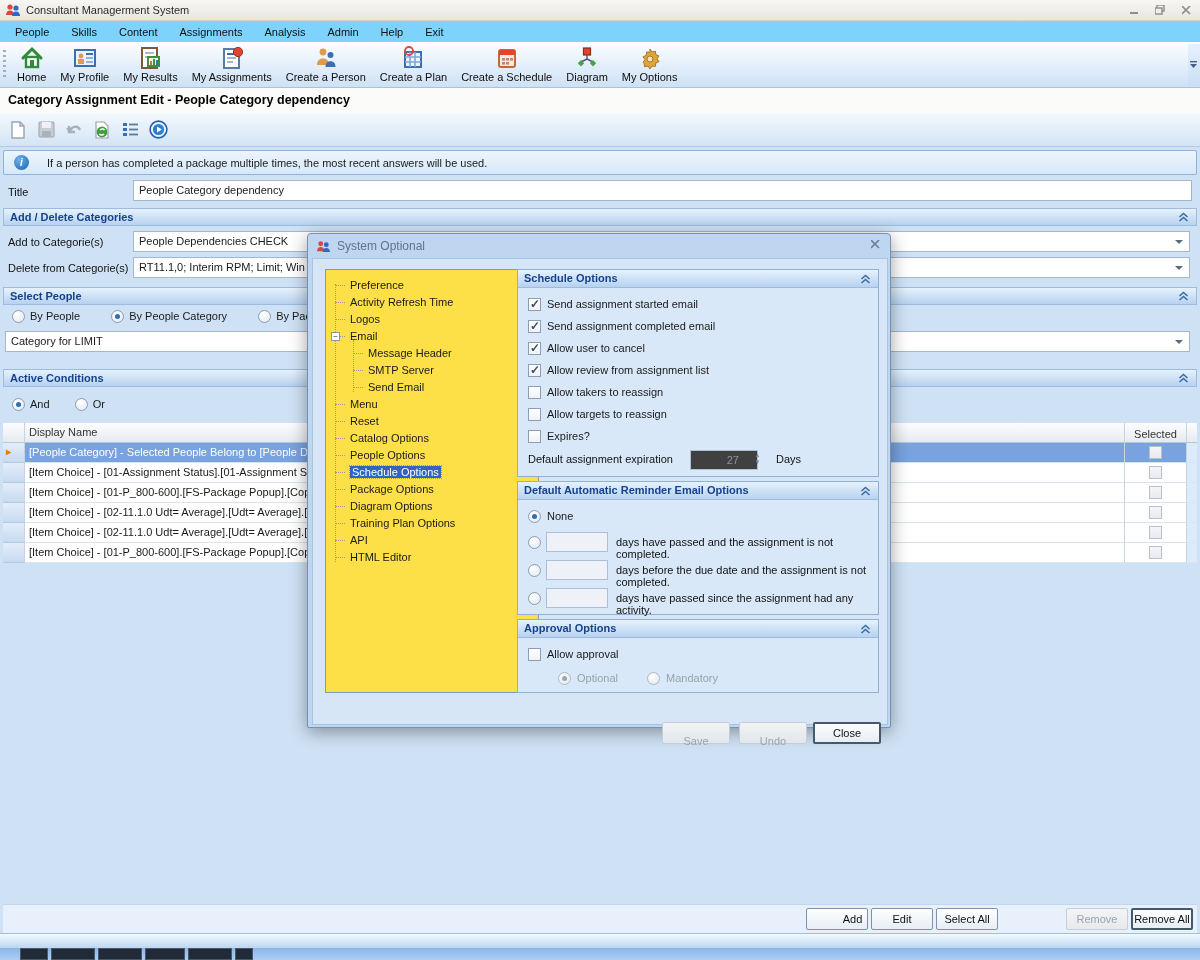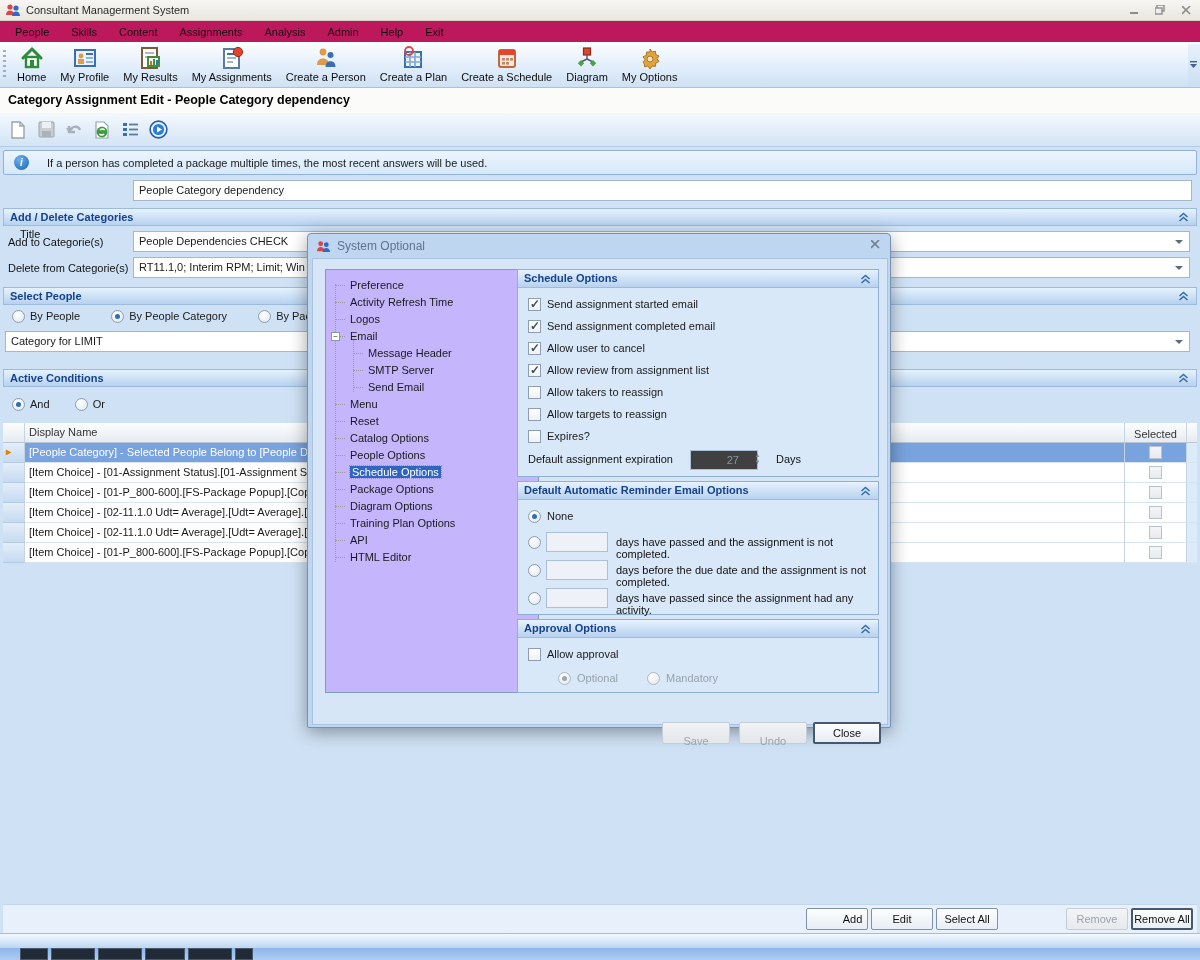--- a/index.html
+++ b/index.html
@@ -10,21 +10,21 @@
     background:#cfe2f5;
   }
   
   #titlebar { position:absolute; left:0; top:0; width:1200px; height:21px;
     background:linear-gradient(#f7f6f3,#e9e6df); border-bottom:1px solid #d6d2c9;
     display:flex; align-items:center; padding-left:5px; }
   #titlebar .title-text { margin-left:5px; color:#2b2b2b; font-size:11px; }
   .win-controls { position:absolute; right:6px; top:3px; display:flex; gap:10px; }
   .win-controls span { width:16px; height:14px; display:flex; align-items:center; justify-content:center; color:#8d8d8d; font-size:11px; font-weight:bold; cursor:default; }
   #menubar { position:absolute; left:0; top:21px; width:1200px; height:21px;
-    background:#be185d; display:flex; align-items:center; padding-left:4px; }
+    background:#7dd3fc; display:flex; align-items:center; padding-left:4px; }
   #menubar .menu-item { padding:3px 11px; color:#111; cursor:default; }
   
   #toolbar { position:absolute; left:0; top:42px; width:1200px; height:46px;
     background:linear-gradient(#fdfeff,#e2eefb 55%,#cfe1f4); border-bottom:1px solid #a8c3e0; display:flex; align-items:flex-start; padding:2px 0 0 10px; }
   .tb-grip { position:absolute; left:3px; top:8px; width:3px; height:30px;
     background:repeating-linear-gradient(#9ab0c8 0 2px, transparent 2px 5px); }
   .tbitem { display:flex; flex-direction:column; align-items:center; padding:1px 7px; cursor:default; }
   .tbitem .ticon { width:26px; height:26px; display:flex; align-items:center; justify-content:center; }
   .tbitem .tlabel { margin-top:0px; color:#0d0d0d; font-size:11px; white-space:nowrap; }
   .tb-overflow { position:absolute; right:0; top:2px; width:12px; height:42px;
@@ -80,21 +80,21 @@
   #taskbar .tseg { height:12px; background:#212b38; border:1px solid #49586c; }
   
   #dialog { position:absolute; left:307px; top:233px; width:584px; height:495px;
     background:#bed6f0; border:1px solid #7591b5; border-radius:4px 4px 2px 2px;
     box-shadow:0 4px 18px rgba(0,0,0,.38); }
   .dlg-title { position:relative; height:24px; display:flex; align-items:center; padding-left:8px; color:#62738a; font-size:12px; }
   .dlg-title .dtext { margin-left:6px; }
   .dlg-close { position:absolute; right:10px; top:4px; color:#6f7f92; font-weight:bold; font-size:12px; cursor:default; }
   .dlg-body { position:absolute; left:4px; top:24px; width:576px; height:467px; background:#d6e6f7; border:1px solid #a9c3e0; }
   
-  #tree { position:absolute; left:12px; top:10px; width:214px; height:424px; background:#c4b5fd; border:1px solid #7f9db9; padding-top:7px; overflow:hidden; }
+  #tree { position:absolute; left:12px; top:10px; width:214px; height:424px; background:#fde047; border:1px solid #7f9db9; padding-top:7px; overflow:hidden; }
   .titem { position:relative; height:17px; line-height:17px; padding-left:24px; white-space:nowrap; cursor:default; }
   .titem::before { content:""; position:absolute; left:9px; top:8px; width:10px; border-top:1px dotted #9a9a9a; }
   .titem.lvl1 { padding-left:42px; }
   .titem.lvl1::before { left:27px; }
   .tree-vline { position:absolute; left:9px; top:14px; height:278px; border-left:1px dotted #9a9a9a; }
   .tree-vline2 { position:absolute; left:27px; top:70px; height:52px; border-left:1px dotted #9a9a9a; }
   .texp { position:absolute; left:5px; top:4px; width:9px; height:9px; background:#fff; border:1px solid #8a97a5; font-size:8px; line-height:7px; text-align:center; color:#333; z-index:2; }
   .titem.selected .tlabel { background:#2d65c0; color:#fff; outline:1px dotted #7a9cd0; padding:0 2px; }
   
   #rightpanel { position:absolute; left:204px; top:10px; width:362px; height:424px; }
@@ -315,21 +315,21 @@
           <path d="M8 6.4 L13 9.5 L8 12.6 Z" fill="#fff"></path>
         </svg>
       </span>
   </div>
 
   <div id="infobar">
     <span class="info-glyph">i</span>
     <span class="info-text">If a person has completed a package multiple times, the most recent answers will be used.</span>
   </div>
 
-  <span class="flabel" style="left:20px; top:186px;margin-top:42px;">Title</span>
+  <span class="flabel" style="left:8px; top:186px;">Title</span>
   <div class="field" style="left:133px; top:180px; width:1059px;">People Category dependency</div>
 
   <div class="sechead" style="top:208px;">
     <span>Add / Delete Categories</span>
     <span class="sec-chev"><svg width="11" height="11" viewBox="0 0 11 11">
           <path d="M1.5 5 L5.5 1.5 L9.5 5 M1.5 9 L5.5 5.5 L9.5 9" fill="none" stroke="#3a6ea5" stroke-width="1.6"></path>
         </svg></span>
   </div>
   <span class="flabel" style="left:8px; top:236px;">Add to Categorie(s)</span>
   <div class="field combo" style="left:133px; top:231px; width:1057px;">People Dependencies CHECK</div>

